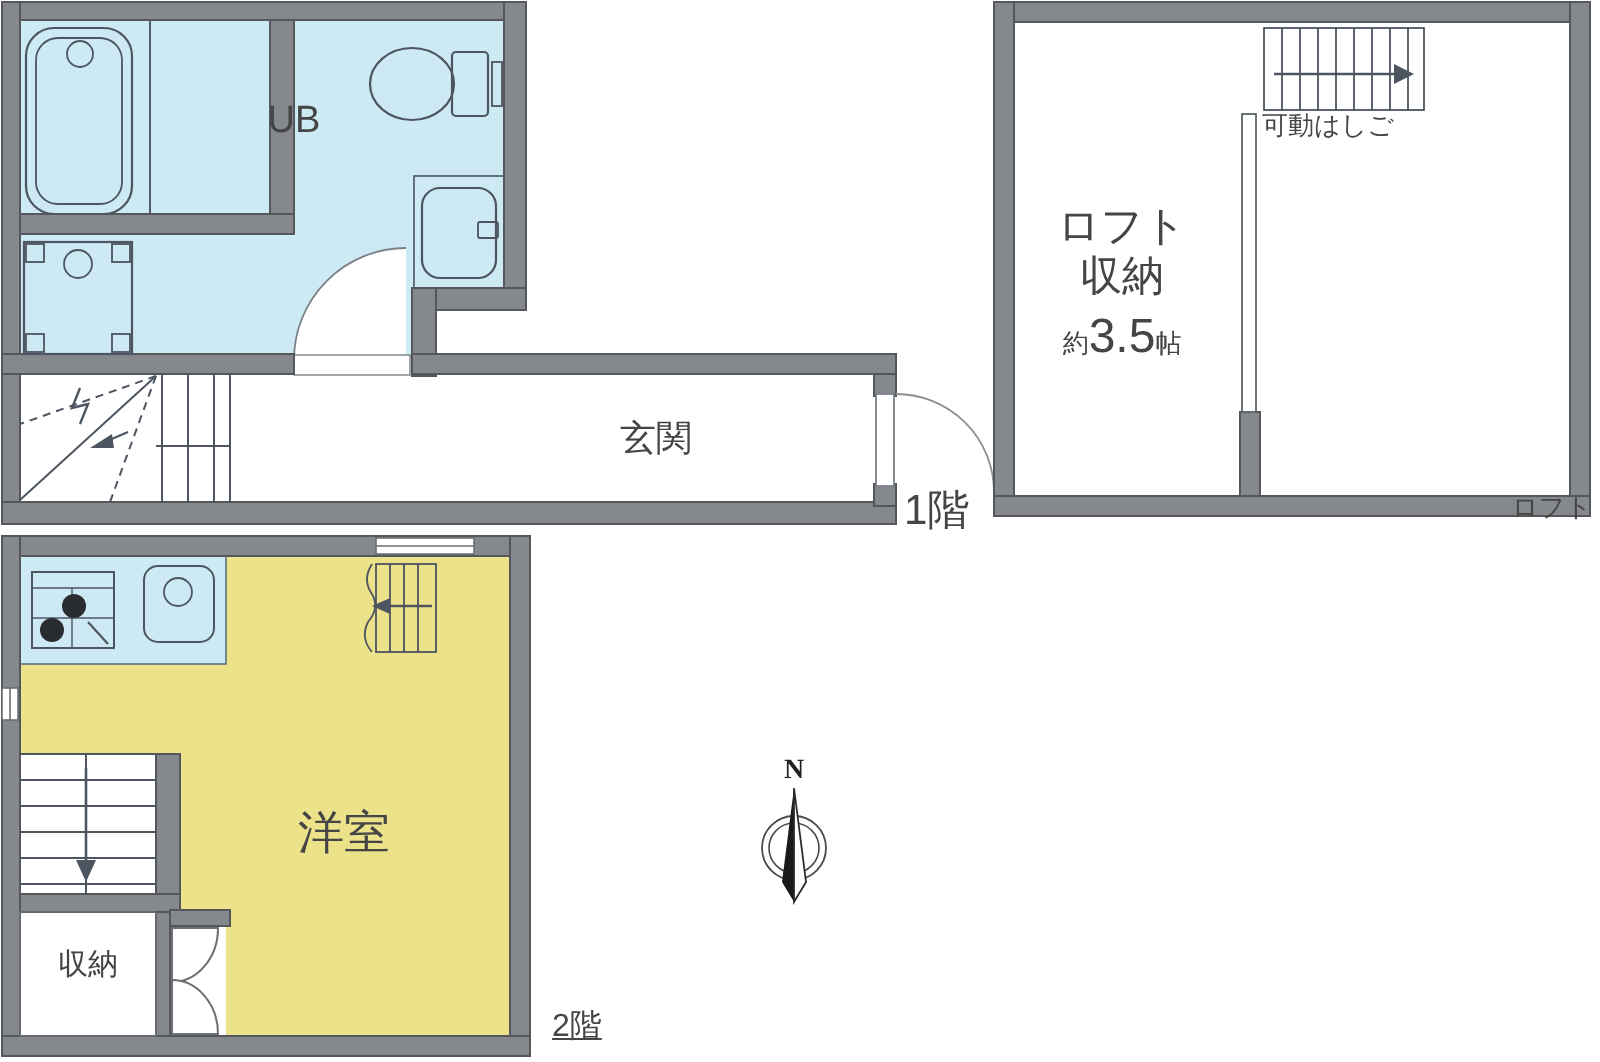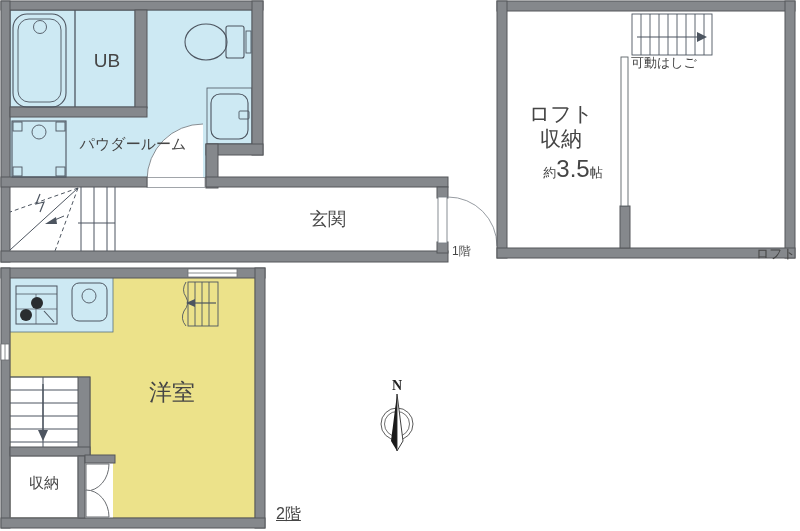--- a/index.html
+++ b/index.html
@@ -201,43 +201,42 @@
   </g>
 
   <g>
     <circle cx="397" cy="424" r="16" fill="none" stroke="#4a4a4a" stroke-width="0.9"></circle>
     <circle cx="397" cy="424" r="12.5" fill="none" stroke="#4a4a4a" stroke-width="0.8"></circle>
     <polygon points="397,394 391,441 397,451" fill="#1a1a1a"></polygon>
     <polygon points="397,394 403,441 397,451" fill="#ffffff" stroke="#2b2b2b" stroke-width="0.9"></polygon>
   </g>
 </svg>
 
-  <div class="lbl ctr" style="left:77px;top:51px;width:60px;font-size:19px;">UB</div>
-
-  <div class="lbl ctr" style="left:70px;top:136px;width:126px;font-size:15px;">パウダールーム</div>
+  <div class="lbl ctr" style="left:77px;top:51px;width:60px;font-size:19px;padding-left:40px;">UB</div>
+
 
   <div class="lbl ctr" style="left:299px;top:210px;width:58px;font-size:18px;">玄関</div>
 
-  <div class="lbl" style="left:452px;top:245px;font-size:12px;">1階</div>
+  <div class="lbl" style="left:452px;top:245px;font-size:21px;">1階</div>
 
   <div class="lbl" style="left:631px;top:56px;font-size:13px;text-align:center;">可動はしご</div>
 
   <div class="lbl ctr" style="left:508px;top:103px;width:106px;font-size:21px;">ロフト</div>
 
   <div class="lbl ctr" style="left:508px;top:128px;width:106px;font-size:21px;">収納</div>
 
-  <div class="lbl ctr" style="left:498px;top:156px;width:126px;padding-left:12px;">
+  <div class="lbl ctr" style="left:498px;top:156px;width:126px;">
     <span class="area-line">
       <span class="sm">約</span><span class="big-num">3.5</span><span class="sm">帖</span>
     </span>
   </div>
 
   <div class="lbl" style="left:756px;top:247px;font-size:13px;">ロフト</div>
 
-  <div class="lbl ctr" style="left:119px;top:380px;width:106px;font-size:23px;">洋室</div>
+  <div class="lbl ctr" style="left:119px;top:404px;width:106px;font-size:23px;">洋室</div>
 
 
   <div class="lbl ctr" style="left:10px;top:475px;width:68px;font-size:15px;">収納</div>
 
   <div class="lbl" style="left:276px;top:506px;font-size:16px;text-decoration:underline;">2階</div>
 
   <div class="lbl ctr" style="left:389px;top:379px;width:16px;font-size:14px;font-weight:bold;font-family:'Liberation Serif','DejaVu Serif',serif;color:#222;">N</div>
 
 </div>
 

